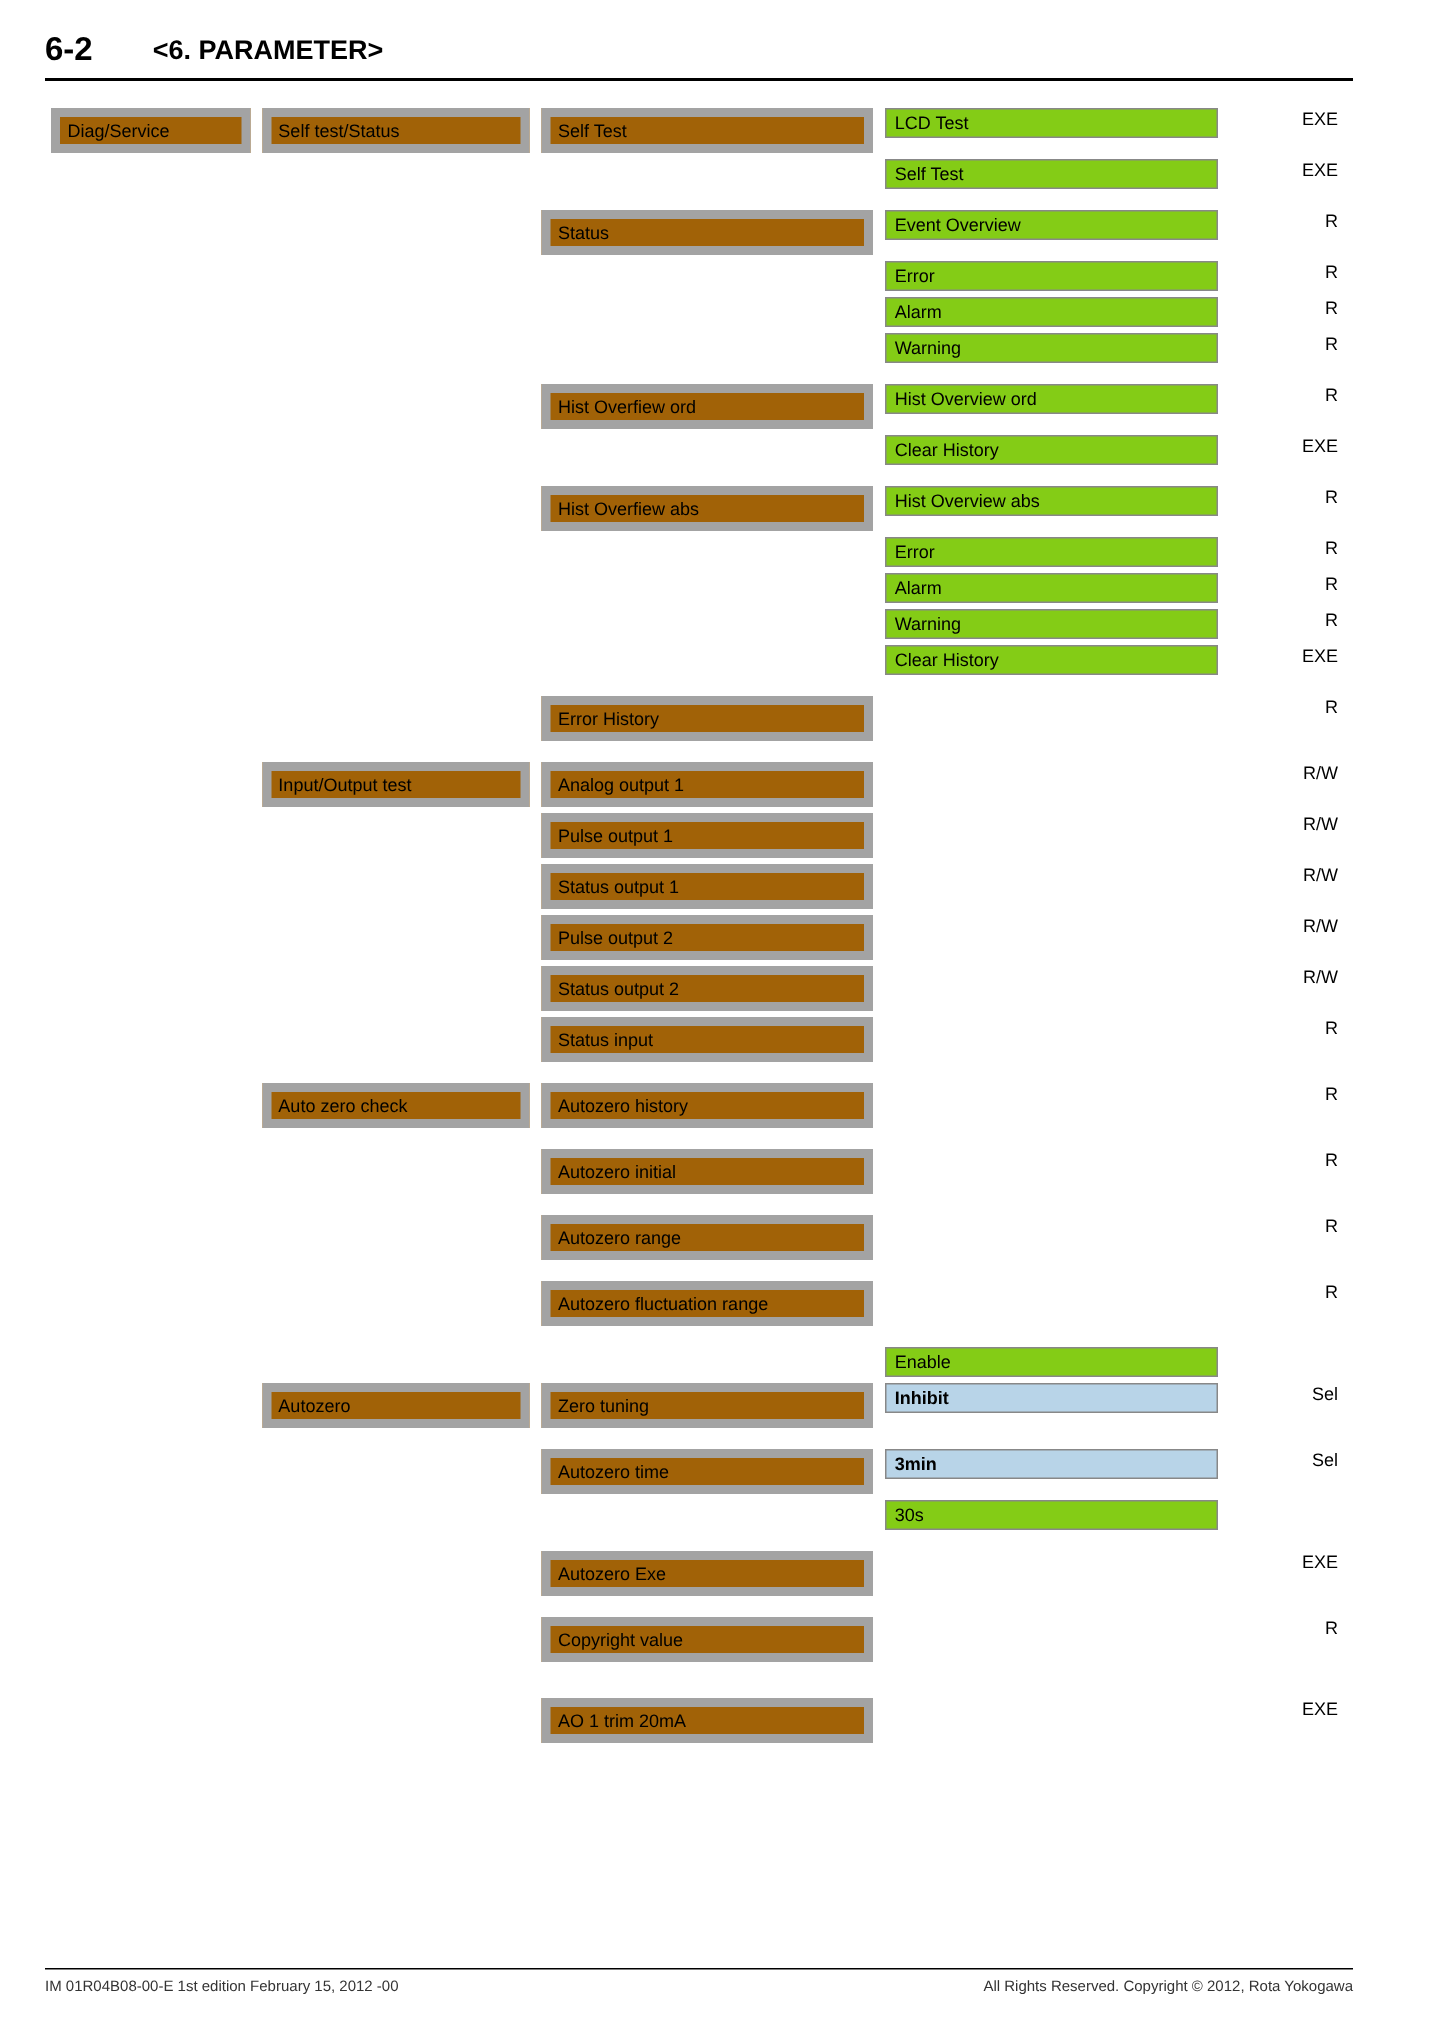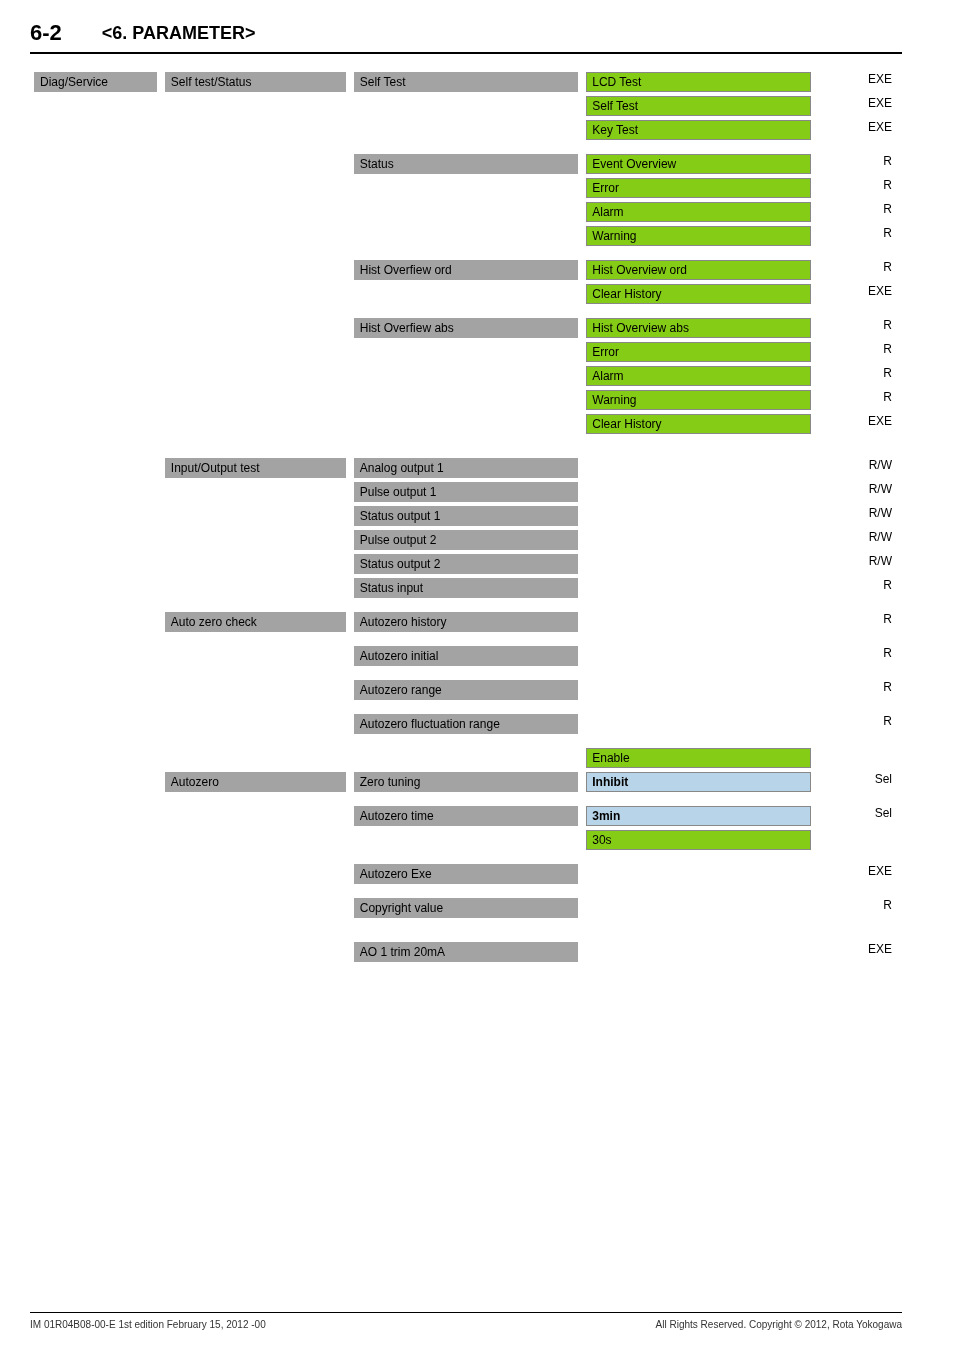--- a/index.html
+++ b/index.html
@@ -42,23 +42,23 @@
       padding: 2px 4px;
       font-size: 12px;
     }
     .col-level1 { width: 90px; }
     .col-level2 { width: 130px; }
     .col-level3 { width: 160px; }
     .col-level4 { width: 160px; }
     .col-action { width: 60px; text-align: right; padding-right: 10px; }
 
     .cell-box {
-      border: 1px solid #a3a3a3;
+      border: 6px solid #a3a3a3;
       padding: 2px 5px;
-      background: #a3a3a3;
+      background: #a16207;
       display: inline-block;
       min-width: 100%;
     }
     .cell-box-highlight {
       border: 1px solid #888;
       padding: 2px 5px;
       background: #84cc16;
       display: inline-block;
       min-width: 100%;
     }
@@ -109,27 +109,20 @@
           <td><span class="cell-box-highlight">LCD Test</span></td>
           <td style="text-align: right; padding-right: 10px; vertical-align: top;">EXE</td>
         </tr>
         <tr>
           <td></td>
           <td></td>
           <td></td>
           <td><span class="cell-box-highlight">Self Test</span></td>
           <td style="text-align: right; padding-right: 10px; vertical-align: top;">EXE</td>
         </tr>
-        <tr>
-          <td></td>
-          <td></td>
-          <td></td>
-          <td><span class="cell-box-highlight">Key Test</span></td>
-          <td style="text-align: right; padding-right: 10px; vertical-align: top;">EXE</td>
-        </tr>
         <tr class="spacer-row">
           <td></td>
           <td></td>
           <td></td>
           <td></td>
           <td></td>
         </tr>
         <tr>
           <td></td>
           <td></td>
@@ -220,20 +213,27 @@
           <td></td>
           <td><span class="cell-box-highlight">Clear History</span></td>
           <td style="text-align: right; padding-right: 10px; vertical-align: top;">EXE</td>
         </tr>
         <tr class="spacer-row">
           <td></td>
           <td></td>
           <td></td>
           <td></td>
           <td></td>
+        </tr>
+        <tr>
+          <td></td>
+          <td></td>
+          <td><span class="cell-box">Error History</span></td>
+          <td></td>
+          <td style="text-align: right; padding-right: 10px; vertical-align: top;">R</td>
         </tr>
         <tr class="spacer-row">
           <td></td>
           <td></td>
           <td></td>
           <td></td>
           <td></td>
         </tr>
         <tr>
           <td></td>

